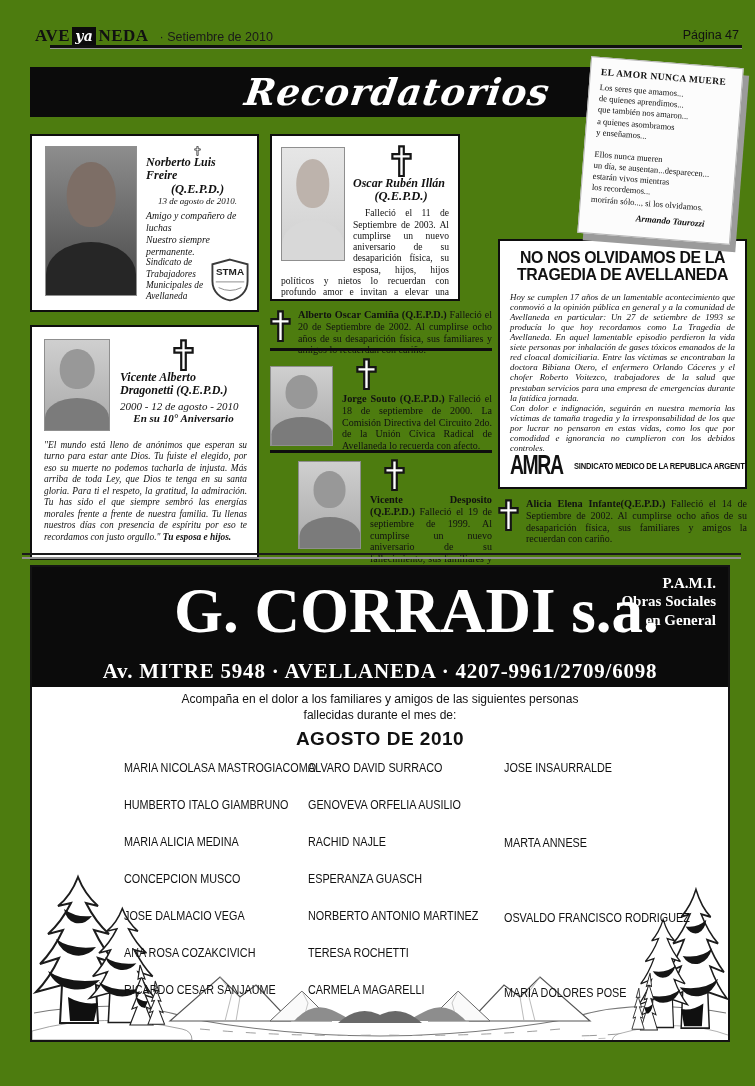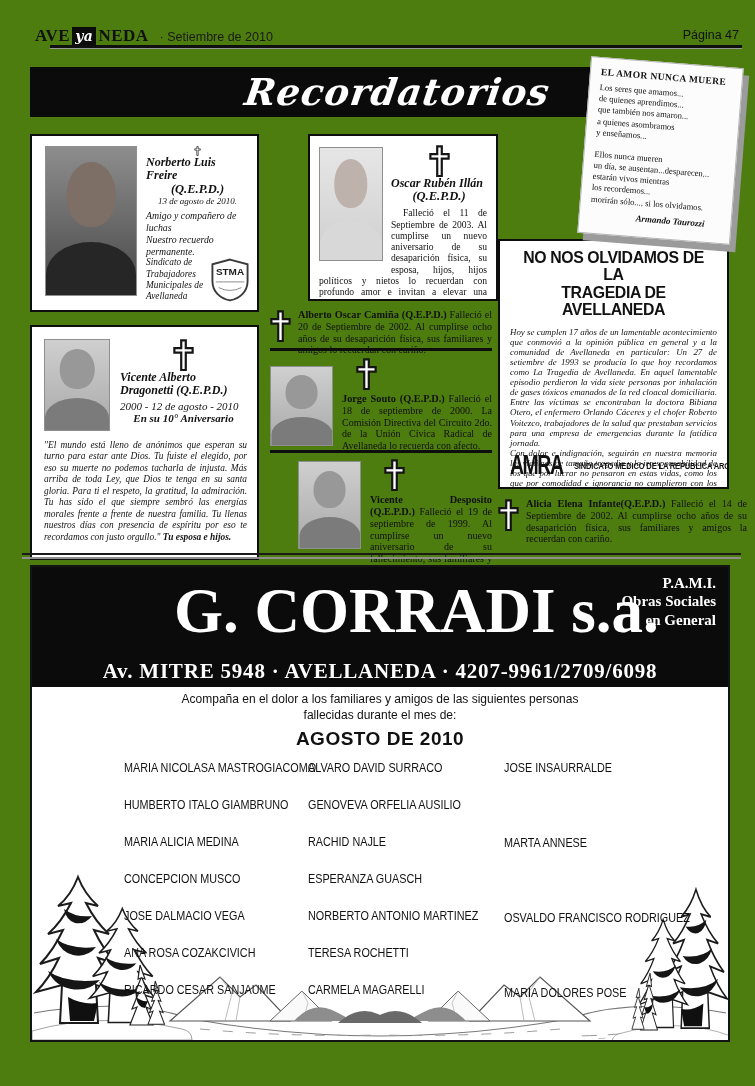--- a/index.html
+++ b/index.html
@@ -55,21 +55,21 @@
 
   
   .freire { left:30px; top:134px; width:229px; height:178px; display:flex; gap:9px; padding:10px 8px 8px 13px; }
   .freire .photo { width:92px; height:150px; }
   .freire .rightcol { flex:1; display:flex; flex-direction:column; }
   .freire .tribute { font-style:italic; font-size:9.8px; line-height:1.2; margin-top:4px; }
   .freire .orgrow { margin-top:auto; display:flex; align-items:flex-end; gap:4px; }
   .freire .org { font-style:italic; font-size:9.3px; line-height:1.2; flex:1; }
 
   
-  .illan { left:270px; top:134px; width:190px; height:167px; padding:9px 9px 6px 9px;margin-left:38px; }
+  .illan { left:270px; top:134px; width:190px; height:167px; padding:9px 9px 6px 9px; }
   .illan .photo { float:left; width:64px; height:114px; margin:2px 8px 3px 0; }
   .illan .otext { font-size:9.6px; line-height:1.18; margin-top:3px; }
   .illan .otext .ind { display:inline-block; width:12px; }
 
   
   .drag { left:30px; top:325px; width:229px; height:235px; padding:12px 10px 8px 12px; }
   .drag .toprow { display:flex; gap:10px; }
   .drag .photo { width:66px; height:92px; }
   .drag .rightcol { flex:1; }
   .drag .years { font-style:italic; font-size:11px; text-align:left; margin-top:2px; }
@@ -79,21 +79,21 @@
 
   
   .entry { position:absolute; left:270px; width:222px; display:flex; gap:7px; }
   .entry .cross { flex-shrink:0; margin:1px 0 0 0; }
   .souto-like { left:270px; position:absolute; width:222px; display:flex; gap:9px; }
   .souto-like .photo { width:63px; flex-shrink:0; }
   .souto-like .rightcol { flex:1; }
   .souto-like .rightcol .cross { margin:0 0 3px 14px; }
 
   
-  .amra { left:498px; top:239px; width:231px; height:250px; border-width:2.5px; padding:8px 10px 6px 10px; }
+  .amra { left:498px; top:239px; width:249px; height:250px; border-width:2.5px; padding:8px 10px 6px 10px; }
   .amra-title { font-family:"Liberation Sans",sans-serif; font-weight:bold; font-size:16.5px; line-height:1.06; text-align:center; letter-spacing:-.4px; transform:scaleX(.96); }
   .amra-body { font-style:italic; font-size:8.9px; line-height:1.13; text-align:justify; margin-top:8px; }
   .amra-logo-row { position:absolute; left:10px; right:8px; bottom:6px; display:flex; align-items:center; gap:5px; }
   .amra-logo { font-family:"Liberation Sans",sans-serif; font-weight:bold; font-size:27px; letter-spacing:-2px; transform:scaleX(.72); transform-origin:left; white-space:nowrap; }
   .amra-cap { font-family:"Liberation Sans",sans-serif; font-weight:bold; font-size:8.6px; letter-spacing:-.2px; transform:scaleX(.88); transform-origin:left; white-space:nowrap; margin-left:-14px; }
 
   
   .dbl-rule { position:absolute; left:22px; top:553px; width:719px; height:6px; border-top:2px solid #1a1a1a; border-bottom:2px solid #8f8f8f; }
 
   
@@ -158,21 +158,21 @@
     <div class="photo dark"></div>
     <div class="rightcol">
       <svg class="cross" width="21" height="32" viewBox="0 0 23 35">
           <use href="#latin-cross" fill="#fff" stroke="#151515" stroke-width="2.4"></use>
         </svg>
       <div class="oname">Norberto Luis Freire</div>
       <div class="oqepd">(Q.E.P.D.)</div>
       <div class="osmall">13 de agosto de 2010.</div>
       <div class="tribute">
         <div>Amigo y compañero de luchas</div>
-        <div>Nuestro recuerdo permanente.</div>
+        <div>Nuestro siempre permanente.</div>
       </div>
       <div class="orgrow">
         <div class="org">Sindicato de Trabajadores Municipales de Avellaneda</div>
         <svg width="38" height="44" viewBox="0 0 40 46">
           <path d="M20 1.5 L38.5 6.5 V24 C38.5 35.5 30 42.5 20 44.5 C10 42.5 1.5 35.5 1.5 24 V6.5 Z" fill="#fff" stroke="#3a3a3a" stroke-width="2"></path>
           <path d="M5 25 H35" stroke="#8a8a8a" stroke-width="1"></path>
           <path d="M8 31 Q20 37 32 31" stroke="#8a8a8a" stroke-width="1" fill="none"></path>
           <text x="20" y="18" text-anchor="middle" font-family="Liberation Sans, sans-serif" font-size="10.5" font-weight="bold" fill="#1c1c1c">STMA</text>
         </svg>
       </div>

